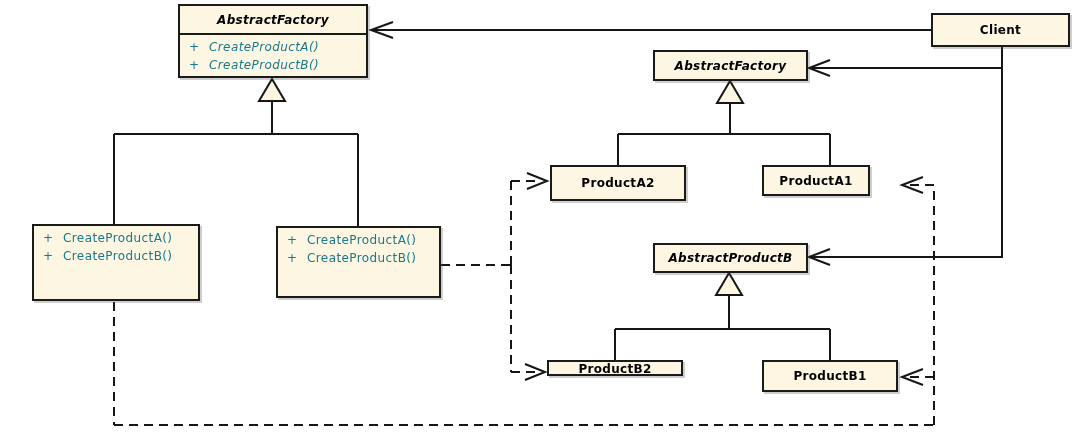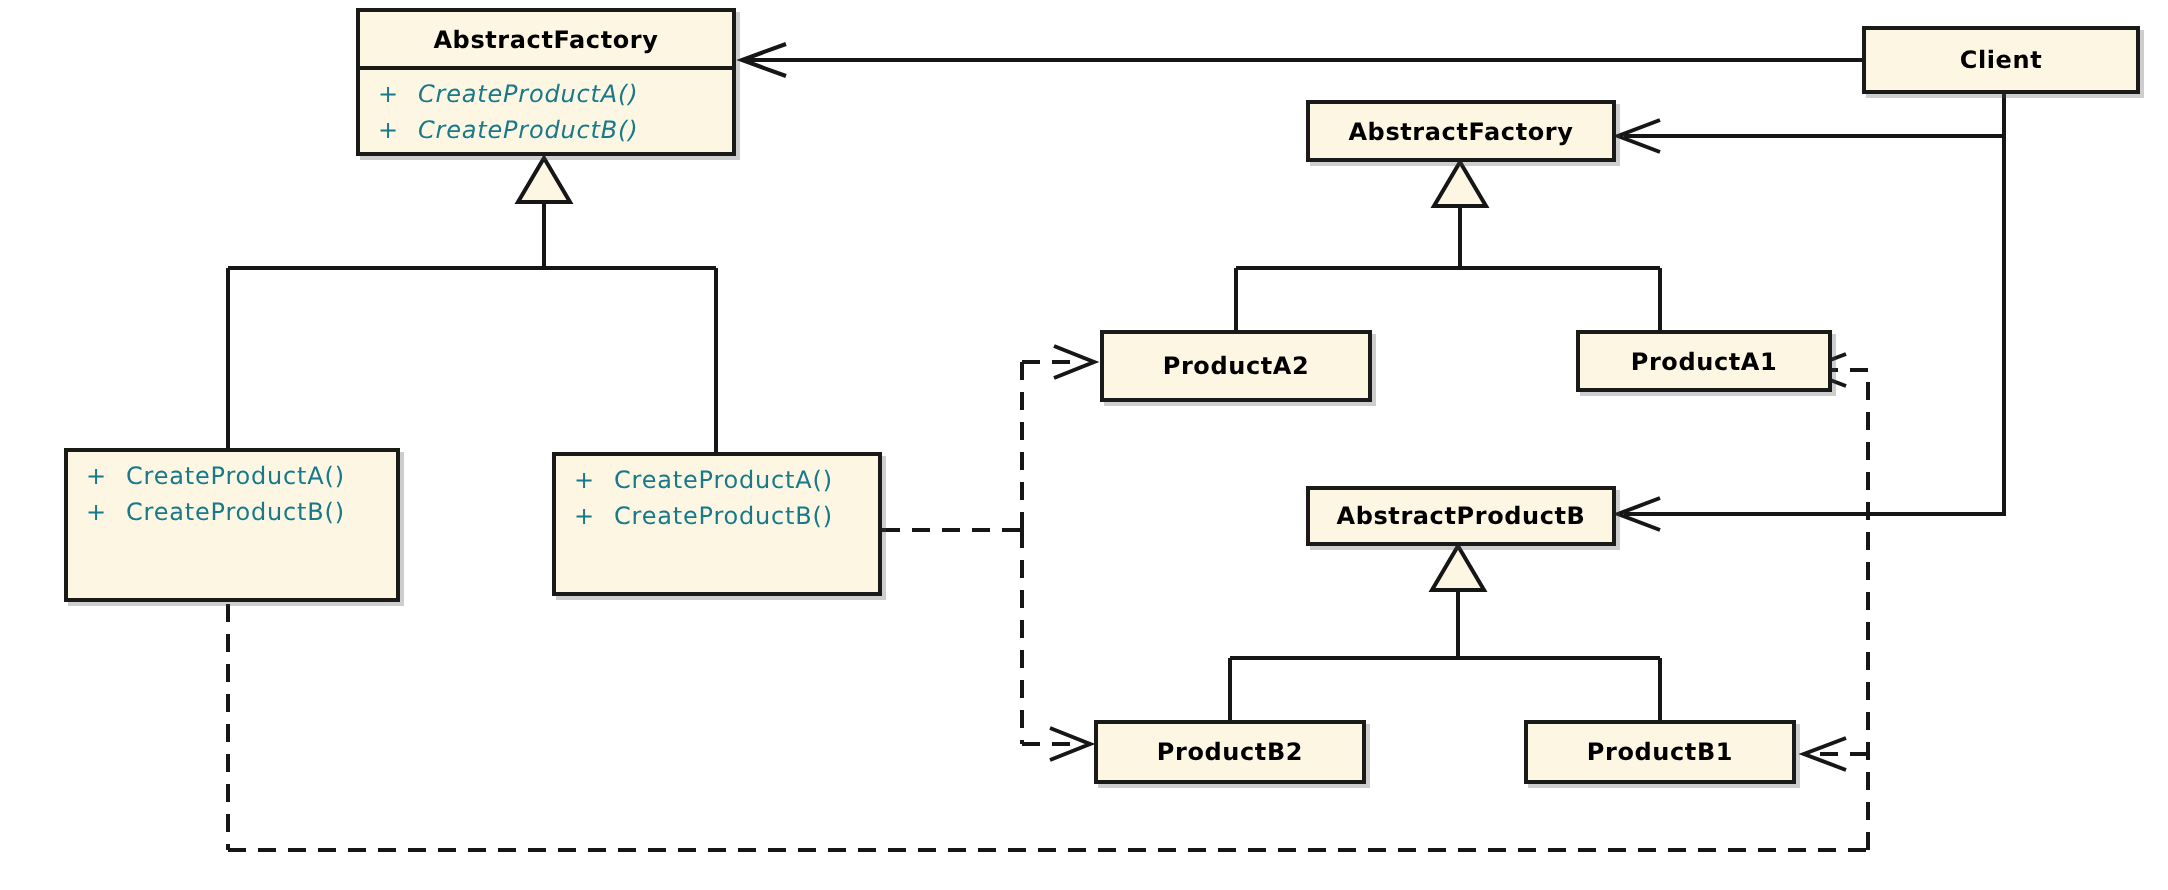--- a/index.html
+++ b/index.html
@@ -13,21 +13,21 @@
   .ln{stroke:var(--line);stroke-width:2;fill:none;}
   .dash{stroke-dasharray:9 6;}
   .tri{fill:var(--box-fill);stroke:var(--line);stroke-width:2;}
   .cls{position:absolute;box-sizing:border-box;background:var(--box-fill);
        border:2px solid var(--box-border);box-shadow:2px 2px 0 rgba(80,80,80,.28);
        display:flex;flex-direction:column;}
   .cls .title{font-weight:bold;font-size:12px;color:#000;letter-spacing:.3px;
        display:flex;align-items:center;justify-content:center;}
   .cls.one .title{flex:1;}
   .cls.two .title{height:27px;border-bottom:2px solid var(--box-border);}
-  .cls.abstract .title{}
+  .cls.abstract .title{font-style:italic;}
   .members{flex:1;padding:4px 4px 2px 9px;display:flex;flex-direction:column;gap:1px;}
   .m{display:flex;font-size:12px;line-height:17px;color:var(--method-text);letter-spacing:.4px;}
   .m .vis{width:20px;flex:0 0 20px;}
   .cls.abstract .m{font-style:italic;}
 </style>
 </head>
 <body>
 
 <div class="canvas">
 
@@ -95,21 +95,21 @@
   </div>
 
   <div class="cls one abstract" style="left:653px;top:50px;width:155px;height:31px">
     <div class="title">AbstractFactory</div>
   </div>
 
   <div class="cls one" style="left:550px;top:165px;width:136px;height:36px">
     <div class="title">ProductA2</div>
   </div>
 
-  <div class="cls one" style="left:788px;top:165px;width:128px;height:31px">
+  <div class="cls one" style="left:762px;top:165px;width:108px;height:31px">
     <div class="title">ProductA1</div>
   </div>
 
   <div class="cls two" style="left:32px;top:224px;width:168px;height:77px">
     <div class="members">
       <div class="m">
         <span class="vis">+</span>
         <span class="sig">CreateProductA()</span>
       </div>
       <div class="m">
@@ -129,21 +129,21 @@
         <span class="vis">+</span>
         <span class="sig">CreateProductB()</span>
       </div>
     </div>
   </div>
 
   <div class="cls one abstract" style="left:653px;top:243px;width:155px;height:30px">
     <div class="title">AbstractProductB</div>
   </div>
 
-  <div class="cls one" style="left:547px;top:360px;width:136px;height:32px">
+  <div class="cls one" style="left:547px;top:360px;width:136px;height:16px">
     <div class="title">ProductB2</div>
   </div>
 
   <div class="cls one" style="left:762px;top:360px;width:136px;height:32px">
     <div class="title">ProductB1</div>
   </div>
 
 </div>
 
 </body></html>

